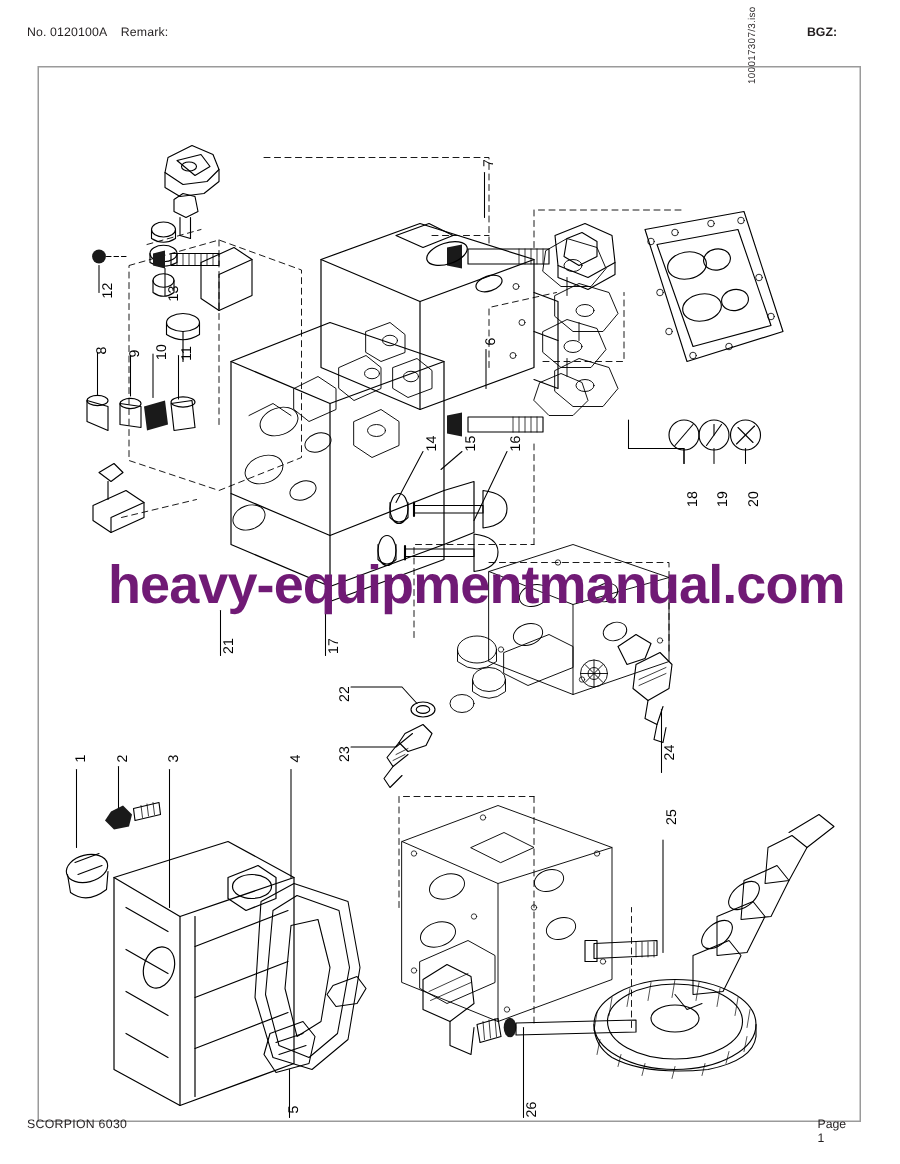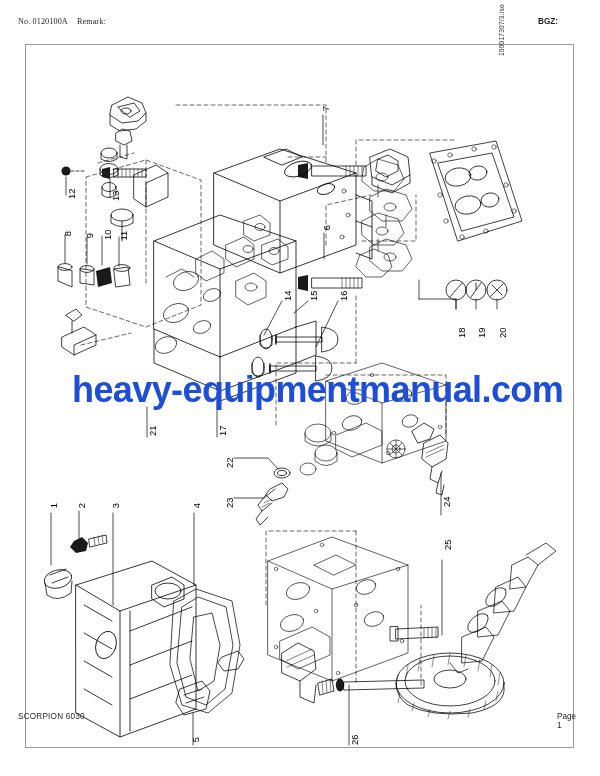--- a/index.html
+++ b/index.html
@@ -5,28 +5,28 @@
   html,body{margin:0;padding:0;}
   body{
     width:600px;height:776px;background:#ffffff;
     font-family:"Liberation Sans",sans-serif;
     color:#231f20;overflow:hidden;position:relative;
   }
   .page{position:absolute;inset:0;}
 
   
   .hdr{position:absolute;left:0;top:17px;width:600px;height:16px;}
-  .hdr-left{position:absolute;left:18px;top:0;font-size:8.2px;letter-spacing:.1px;white-space:nowrap;font-family:Liberation Serif, serif;}
+  .hdr-left{position:absolute;left:18px;top:0;font-size:8.2px;letter-spacing:.1px;white-space:nowrap;}
   .hdr-left .rm{margin-left:9px;}
   .hdr-right{position:absolute;left:538px;top:0;font-size:8.2px;font-weight:bold;}
 
   
-  .ftr{position:absolute;left:0;top:712px;width:513px;height:16px;}
+  .ftr{position:absolute;left:0;top:745px;width:513px;height:16px;}
   .ftr-left{position:absolute;left:18px;top:0;font-size:8.2px;letter-spacing:.2px;}
-  .ftr-right{position:absolute;left:545px;top:0;font-size:8.2px;margin-left:12px;}
+  .ftr-right{position:absolute;left:545px;top:0;font-size:8.2px;}
 
   
   .frame{position:absolute;left:25px;top:44px;width:549px;height:704px;
          border:1.4px solid #9a9a9a;background:#fff;box-sizing:border-box;}
   .canvas{position:absolute;inset:0;}
   .canvas svg{position:absolute;left:0;top:0;}
 
   
   .isoref{position:absolute;left:498px;top:56px;width:90px;height:12px;
     font-size:6.6px;letter-spacing:.2px;color:#231f20;
@@ -34,21 +34,21 @@
     white-space:nowrap;text-align:left;}
 
   
   .cal{position:absolute;font-size:9.4px;color:#000;white-space:nowrap;
        transform:rotate(-90deg);transform-origin:center center;
        line-height:1;}
 
   
   .wm{position:absolute;left:72px;top:369px;width:460px;height:42px;
       font-size:36px;font-weight:600;letter-spacing:-.6px;
-      color:#1d4ed8;white-space:nowrap;line-height:42px;
+      color:#701a75;white-space:nowrap;line-height:42px;
       font-family:"Liberation Sans",sans-serif;}
 </style>
 </head>
 <body>
 
 <div class="page">
 
   <div class="hdr">
     <div class="hdr-left">
       <span>No. 0120100A</span><span class="rm">Remark:</span>

